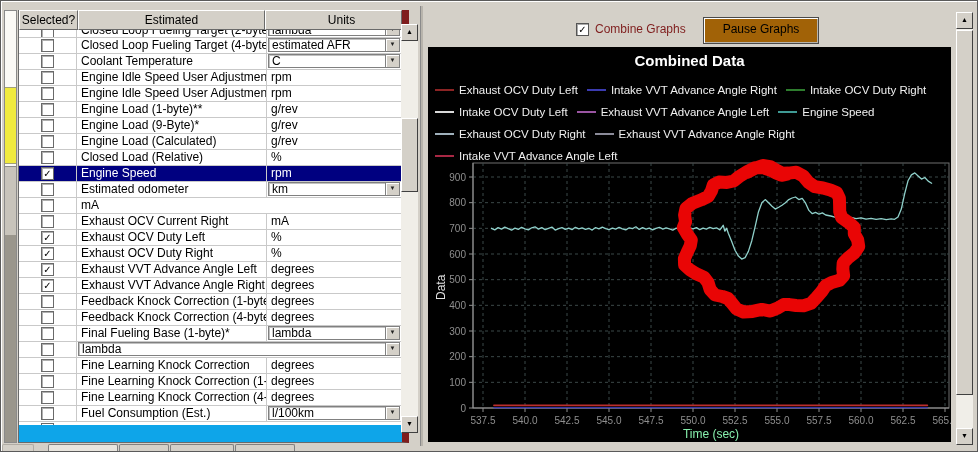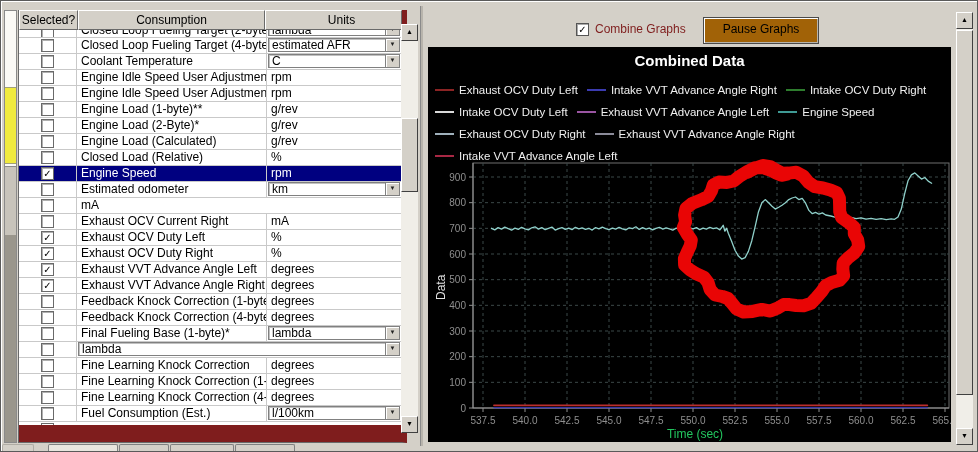--- a/index.html
+++ b/index.html
@@ -10,21 +10,21 @@
   }
   .frame{position:absolute;inset:0;border:1px solid #5a5a5a;box-shadow:inset 1px 1px 0 #ffffff;pointer-events:none;z-index:50;}
 
   
   .vstrip{position:absolute;left:4px;top:10px;width:11px;height:431px;border:1px solid #8a8a8a;background:#fbfaf6;}
   .vstrip .ys{position:absolute;left:0;right:0;top:76px;height:75px;border-top:1px solid #a0a07a;border-bottom:1px solid #a0a07a;}
   .vstrip .gthumb{position:absolute;left:0;right:0;top:155px;height:68px;background:#c8c4bb;border-top:1px solid #8a8a8a;border-bottom:1px solid #8a8a8a;}
   .vstrip .gtrack{position:absolute;left:0;right:0;top:224px;bottom:0;background:#9a968c;}
 
   
-  .table-wrap{position:absolute;left:18px;top:10px;width:383px;height:432px;background:#7f1d1d;border-left:1px solid #6a6a6a;border-right:5px solid #7f1d1d;border-bottom:1px solid #6a6a6a;}
+  .table-wrap{position:absolute;left:18px;top:10px;width:383px;height:432px;background:#0ea5e9;border-left:1px solid #6a6a6a;border-right:7px solid #7f1d1d;border-bottom:1px solid #6a6a6a;}
   .thead{display:flex;height:20px;}
   .th{background:#d4d0c8;border:1px solid;border-color:#ffffff #6a6a6a #6a6a6a #ffffff;font-size:12px;line-height:18px;text-align:center;color:#000;overflow:hidden;white-space:nowrap;}
   .th.c1{width:57px;}.th.c2{width:185px;}.th.c3{flex:1;padding-left:16px;}
   .tbody{position:relative;background:#fff;}
   .t-row{display:flex;height:15px;border-bottom:1px solid #c9c9c9;background:#fff;color:#000;}
   .t-row.clip{height:7px;overflow:hidden;}
   .t-row.clip .c-param,.t-row.clip .c-unit{margin-top:-7px;}
   .t-row.sel{background:#000080;color:#fff;}
   .c-sel{width:57px;border-right:1px solid #c9c9c9;display:flex;align-items:center;justify-content:center;flex:none;}
   .c-param{width:185px;border-right:1px solid #c9c9c9;padding-left:4px;font-size:12px;line-height:15px;white-space:nowrap;overflow:hidden;flex:none;}
@@ -49,39 +49,39 @@
   .pause-btn{position:absolute;left:703px;top:17px;width:114px;height:25px;background:#a16207;border:1px solid #4a4a4a;box-shadow:inset 1px 1px 0 #ffffff, inset -1px -1px 0 #b8b4ac;font-size:12px;line-height:23px;text-align:center;color:#000;}
 
   
   .chart-area{position:absolute;left:428px;top:47px;width:523px;height:395px;background:#000;}
   .chart-title{position:absolute;left:0;top:5px;width:100%;text-align:center;color:#ffffff;font-size:15px;font-weight:bold;z-index:2;}
   .legend{position:absolute;left:7px;top:32px;z-index:2;}
   .lg-row{display:flex;align-items:center;height:22px;}
   .lg-item{display:flex;align-items:center;margin-right:9px;color:#f0f0f0;font-size:11.5px;white-space:nowrap;}
   .lg-swatch{display:inline-block;width:19px;height:2px;margin-right:5px;flex:none;}
   .ylabel{position:absolute;left:6px;top:253px;transform:rotate(-90deg);transform-origin:0 0;color:#e2e2e2;font-size:12px;z-index:2;}
-  .xlabel{position:absolute;left:29px;top:380px;width:476px;text-align:center;color:#22c55e;font-size:12px;z-index:2;}
+  .xlabel{position:absolute;left:45px;top:380px;width:476px;text-align:center;color:#86efac;font-size:12px;z-index:2;}
   #chart-svg{position:absolute;left:0;top:0;z-index:1;}
 
   
   .tabstub{position:absolute;top:444px;height:9px;background:#d4d0c8;border:1px solid #808080;border-bottom:none;border-radius:2px 2px 0 0;}
 </style>
 </head>
 <body>
 
 <div class="vstrip">
   <div class="ys" style="background: rgb(240, 234, 62);"></div>
   <div class="gthumb"></div>
   <div class="gtrack"></div>
 </div>
 
 <div class="table-wrap">
   <div class="thead">
     <div class="th c1">Selected?</div>
-    <div class="th c2">Consumption</div>
+    <div class="th c2">Estimated</div>
     <div class="th c3">Units</div>
   </div>
   <div class="tbody" id="tbody">
       <div class="t-row clip">
         <div class="c-sel">
           <div class="cb"></div>
         </div>
         <div class="c-param">Closed Loop Fueling Target (2-byte)</div>
         <div class="c-unit">
           <div class="combo">
@@ -132,21 +132,21 @@
         <div class="c-sel">
           <div class="cb"></div>
         </div>
         <div class="c-param">Engine Load (1-byte)**</div>
         <div class="c-unit">g/rev</div>
       </div>
       <div class="t-row">
         <div class="c-sel">
           <div class="cb"></div>
         </div>
-        <div class="c-param">Engine Load (2-Byte)*</div>
+        <div class="c-param">Engine Load (9-Byte)*</div>
         <div class="c-unit">g/rev</div>
       </div>
       <div class="t-row">
         <div class="c-sel">
           <div class="cb"></div>
         </div>
         <div class="c-param">Engine Load (Calculated)</div>
         <div class="c-unit">g/rev</div>
       </div>
       <div class="t-row">

